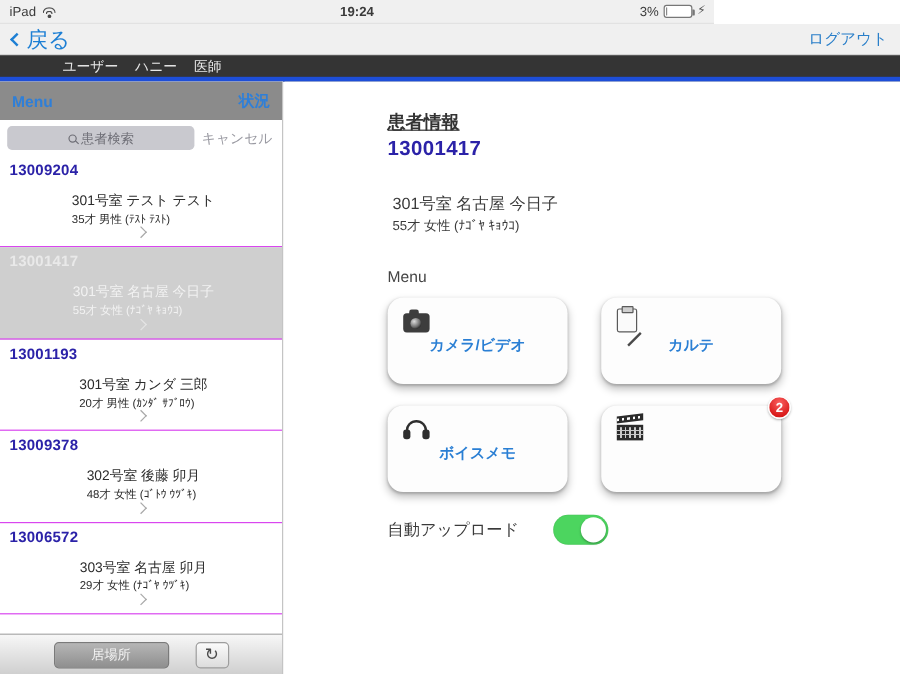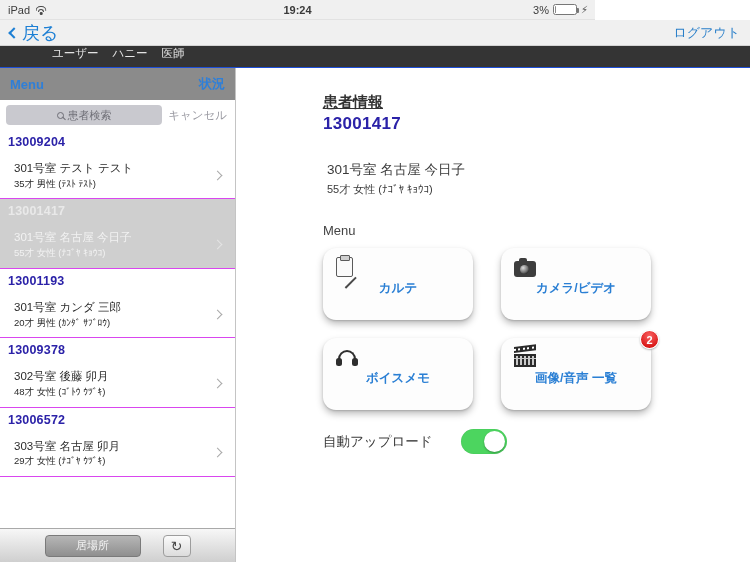--- a/index.html
+++ b/index.html
@@ -53,22 +53,22 @@
   .chev-left {
     width: 8px; height: 8px; border-left: 2.2px solid #1d7fd4; border-bottom: 2.2px solid #1d7fd4;
     transform: rotate(45deg); margin-right: 1px;
   }
   .logout-btn { color: #2a7fc9; font-size: 13px; }
 
   
   .userbar {
     position: absolute; left: 0; top: 46px; width: 750px; height: 22px;
     background: #343434; color: #e8e8e8; font-size: 11.5px;
-    display: flex; padding-left: 52px; gap: 14px;
-    border-bottom: 1px solid #1d4ed8;
+    display: flex; align-items: center; padding-left: 52px; gap: 14px;
+    border-bottom: 4px solid #1d4ed8;
   }
 
   
   .sidebar {
     position: absolute; left: 0; top: 68px; width: 236px; bottom: 0;
     background: #ffffff; border-right: 1px solid #c4c4c4; overflow: hidden;
   }
   .side-toolbar {
     height: 32px; background: #8b8b8b;
     display: flex; align-items: center; justify-content: space-between;
@@ -97,21 +97,21 @@
   .plist { position: absolute; left: 0; right: 0; top: 62px; bottom: 34px; overflow: hidden; }
   .pgroup { border-bottom: 1px solid #d946ef; }
   .pgroup.sel { background: #cfcfcf; }
   .pid {
     font-size: 12.5px; font-weight: bold; color: #2b22a8;
     padding: 5px 0 5px 8px; letter-spacing: 0.2px;
   }
   .pgroup.sel .pid { color: #e9e9e9; }
   .prow {
     display: flex; align-items: center; justify-content: space-between;
-    padding: 6px 10px 8px 14px; min-height: 42px;
+    padding: 6px 10px 8px 14px; min-height: 42px; flex-direction: column;
   }
   .pname { font-size: 11.5px; color: #2b2b2b; line-height: 1.45; }
   .pname .kana { font-size: 9.5px; }
   .pgroup.sel .pname { color: #f2f2f2; }
   .chev-r {
     width: 7px; height: 7px; border-top: 1.8px solid #a8a8a8; border-right: 1.8px solid #a8a8a8;
     transform: rotate(45deg); flex: none; margin-right: 4px;
   }
   .pgroup.sel .chev-r { border-color: #e4e4e4; }
 
@@ -358,29 +358,29 @@
       <div>301号室  名古屋 今日子</div>
       <div class="kana">55才 女性 (ﾅｺﾞﾔ ｷｮｳｺ)</div>
     </div>
 
     <div class="menu-lbl">Menu</div>
 
     <div class="cards">
       <div class="card-row">
         <div class="card">
           <div class="card-ico">
-            <div class="ico-clipboard"></div>
-          </div>
-          <div class="card-lbl">カルテ</div>
+            <div class="ico-camera"></div>
+          </div>
+          <div class="card-lbl">カメラ/ビデオ</div>
         </div>
         <div class="card">
           <div class="card-ico">
-            <div class="ico-camera"></div>
-          </div>
-          <div class="card-lbl">カメラ/ビデオ</div>
+            <div class="ico-clipboard"></div>
+          </div>
+          <div class="card-lbl">カルテ</div>
         </div>
       </div>
 
       <div class="card-row">
         <div class="card">
           <div class="card-ico">
             <div class="ico-headphone">
               <span class="band"></span>
                 <span class="cup l"></span>
                 <span class="cup r"></span>
@@ -388,21 +388,20 @@
           </div>
           <div class="card-lbl">ボイスメモ</div>
         </div>
         <div class="card">
           <div class="card-ico">
             <div class="ico-film">
                 <span class="top"></span>
                 <span class="body"></span>
               </div>
           </div>
-          <div class="card-lbl">画像/音声 一覧</div>
           <div class="badge">2</div>
         </div>
       </div>
     </div>
 
     <div class="upload-row">
       <div class="upload-lbl">自動アップロード</div>
       <div class="toggle">
         <span class="knob"></span>
       </div>

